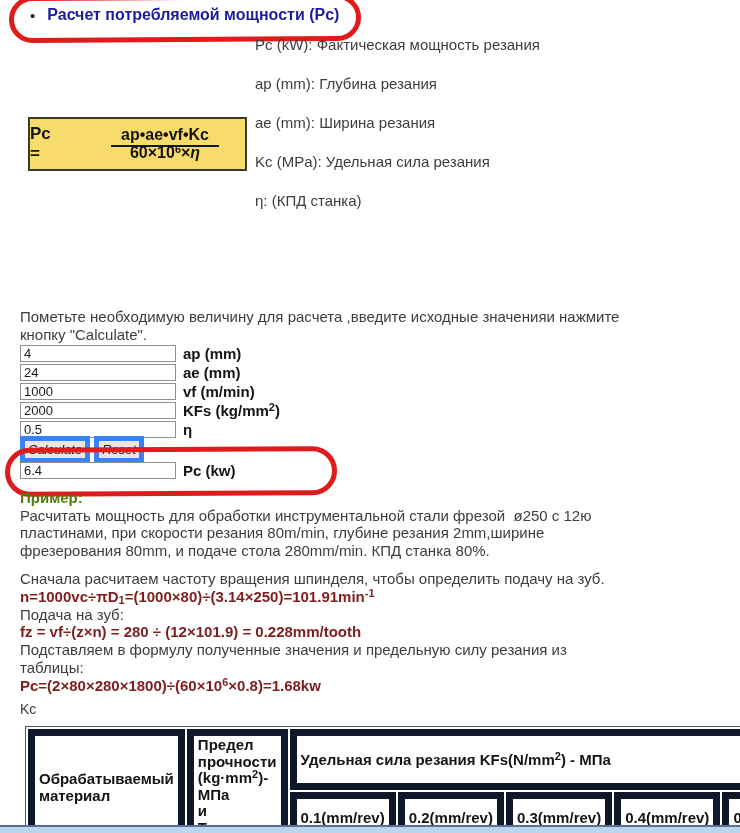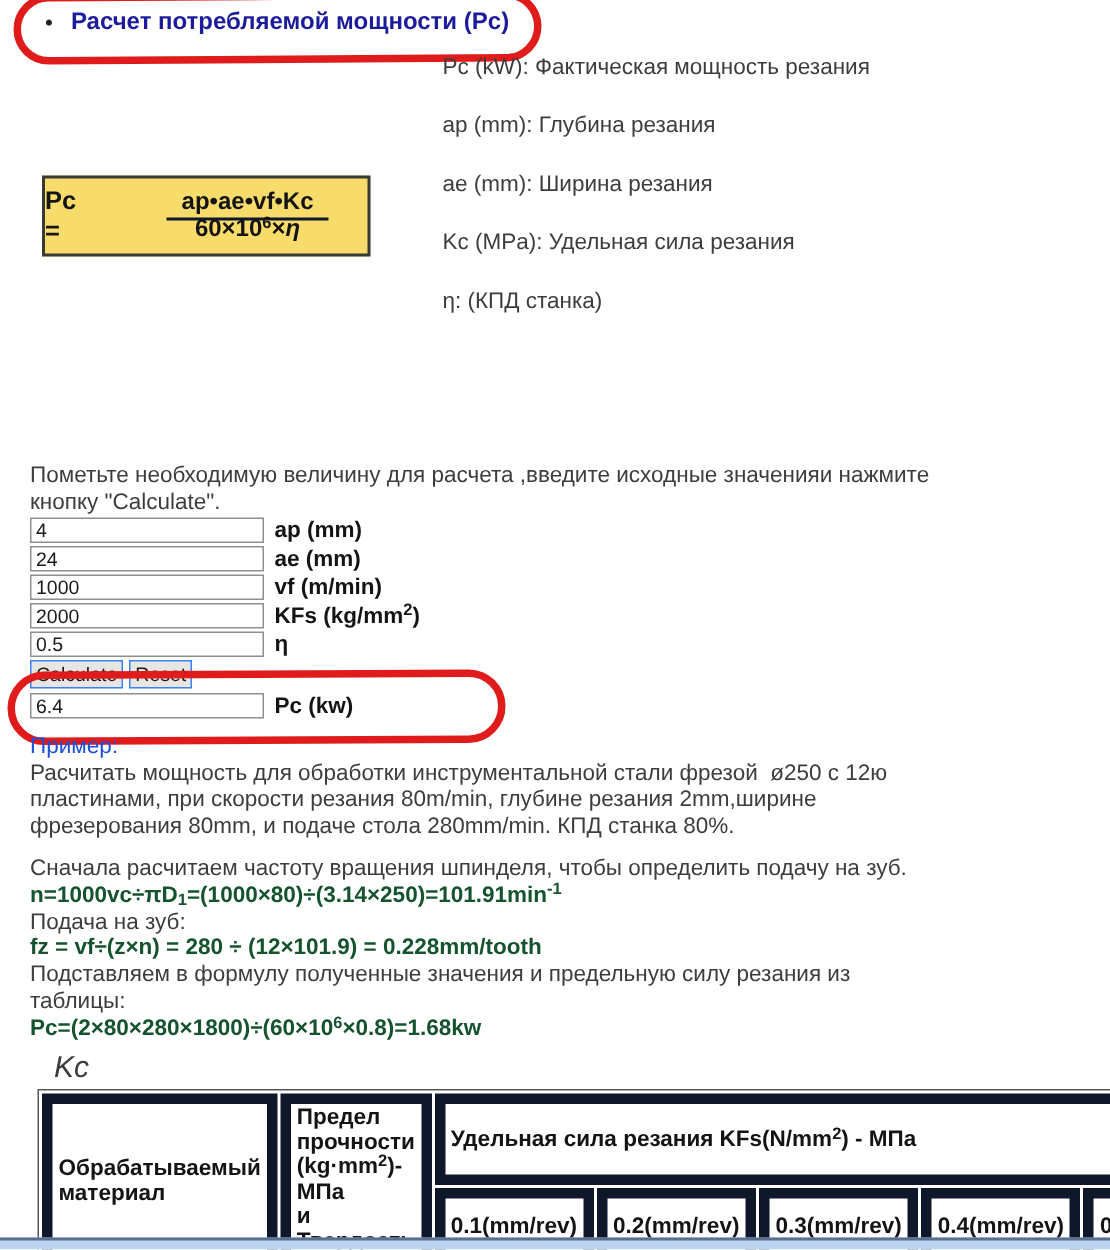--- a/index.html
+++ b/index.html
@@ -14,21 +14,21 @@
   .bullet { color:#222; font-size:15px; margin-right:12px; }
   .page-title { color:#1b1b9b; font-weight:bold; font-size:16px; }
   .red-oval {
     position:absolute; border:5px solid #e01b1b; border-radius:26px;
     background:transparent; pointer-events:none;
   }
   .oval-title { left:9px; top:-5px; width:352px; height:47px; transform:rotate(-0.4deg); }
   .oval-result { left:5px; top:447px; width:332px; height:49px; transform:rotate(-0.3deg); }
   
   .legend { position:absolute; left:255px; top:36px; }
-  .legend-item { height:39px; line-height:17px; white-space:nowrap;margin-left:40px; }
+  .legend-item { height:39px; line-height:17px; white-space:nowrap; }
   
   .formula-box {
     position:absolute; left:28px; top:117px; width:219px; height:54px;
     background:#f7dc6c; border:2px solid #3a3a35;
     display:flex; align-items:center; justify-content:center; gap:24px;
     color:#141414; font-weight:bold;
   }
   .formula-lhs { font-size:17px; }
   .frac { display:inline-block; text-align:center; font-size:16px; }
   .frac .num { border-bottom:2px solid #0f172a; padding:0 10px 2px; }
@@ -41,30 +41,30 @@
   .calc-form { position:absolute; left:20px; top:344px; }
   .form-row { display:flex; align-items:center; height:19px; }
   .field {
     width:156px; height:17px; border:1px solid #8f8f8f; background:#fff;
     font-family:"Liberation Sans", sans-serif; font-size:13px; color:#1a1a1a; padding:0 3px;
   }
   .form-label { margin-left:7px; font-weight:bold; color:#141414; white-space:nowrap;text-align:center; }
   .buttons-row { display:flex; align-items:center; height:19px; margin:1px 0 2px; }
   .btn {
     font-family:"Liberation Sans", sans-serif; font-size:13px; color:#1a1a1a;
-    background:#e8e6e2; border:1px solid #3b82f6; padding:1px 3px; margin-right:4px; cursor:pointer;
+    background:#e8e6e2; border:5px solid #3b82f6; padding:1px 3px; margin-right:4px; cursor:pointer;font-style:italic;
   }
   
   .example { position:absolute; left:20px; top:489px; width:620px; }
-  .example-heading { font-weight:normal; color:#1d4ed8; line-height:17.5px; }
+  .example-heading { font-weight:bold; color:#4d7c0f; line-height:17.5px; }
   .example-body { line-height:17.5px; white-space:pre-wrap; }
   .calc { position:absolute; left:20px; top:570px; width:640px; }
   .calc p { line-height:17.8px; white-space:pre-wrap; }
-  .calc .bold { font-weight:bold; color:#14532d; }
-  .kc-label { position:absolute; left:36px; top:701px; font-size:20px;font-style:italic; }
+  .calc .bold { font-weight:bold; color:#7f1d1d; }
+  .kc-label { position:absolute; left:20px; top:701px; font-size:14px; }
   
   .kc-table {
     position:absolute; left:25px; top:726px;
     border-collapse:separate; border-spacing:2px;
     border:1px solid #565656; font-size:15px; color:#141414;
   }
   .kc-table td { border:7px solid #0f172a; font-weight:bold; padding:1px 4px; }
   .td-material { width:205px; text-align:left; vertical-align:middle;margin-left:35px; }
   .td-strength { width:78px; vertical-align:top; white-space:pre-line; line-height:16.5px; }
   .td-kfs { height:52px; vertical-align:middle; }

